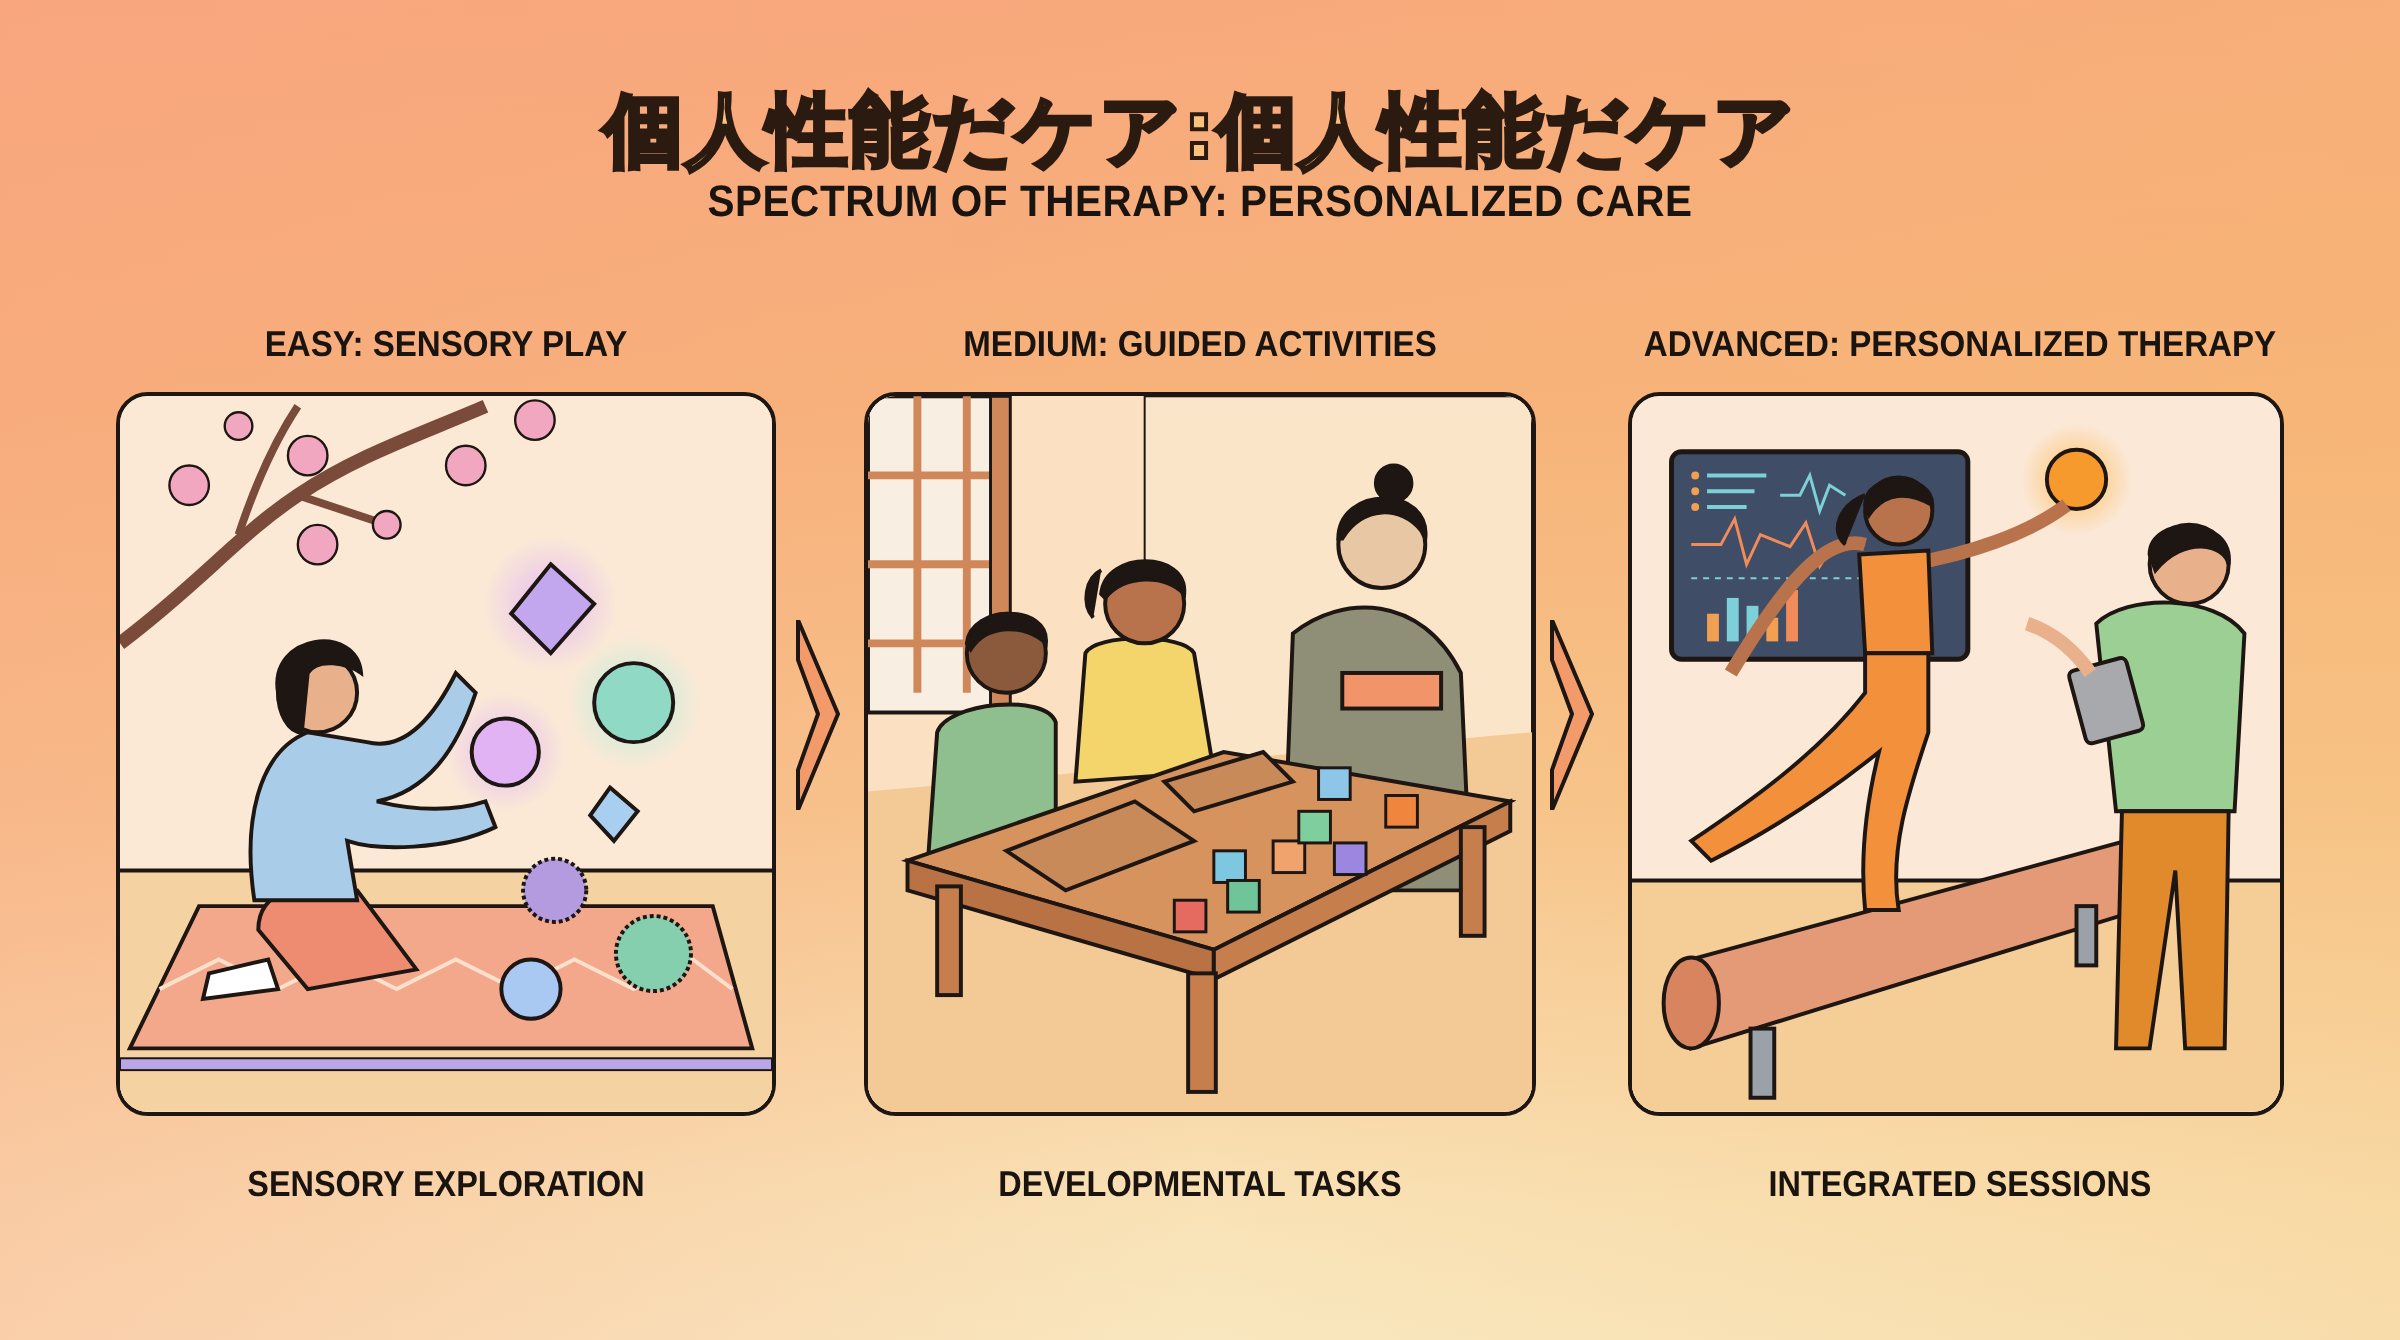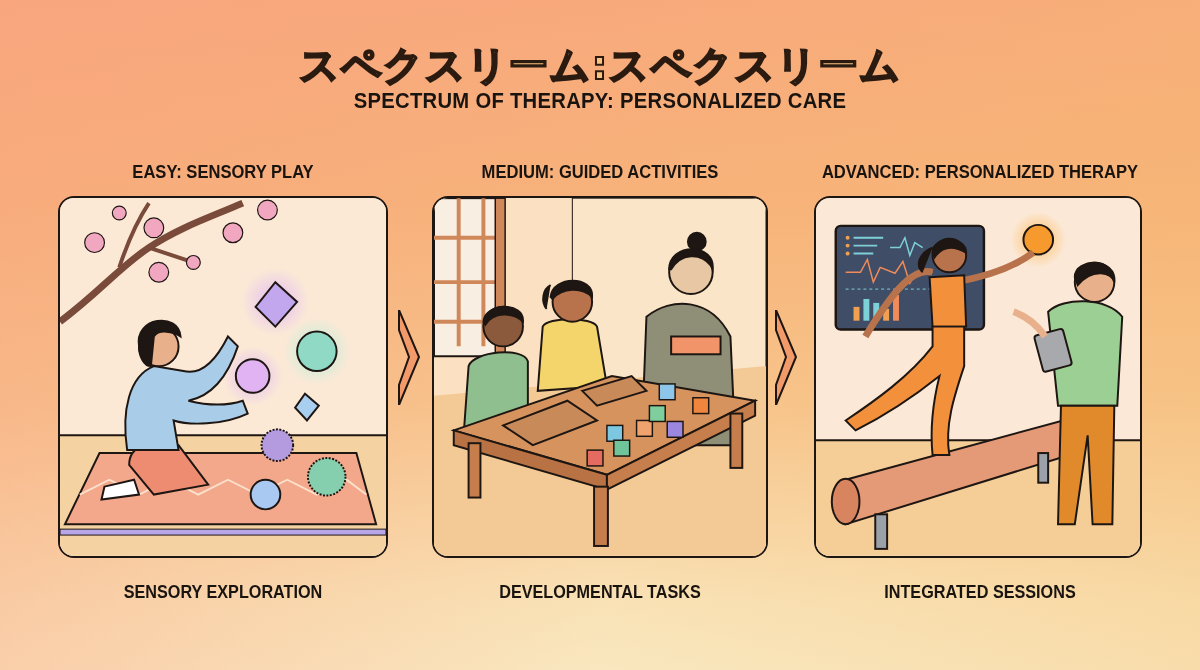--- a/index.html
+++ b/index.html
@@ -40,21 +40,21 @@
     position: absolute; top: 196px; height: 362px;
     border: 2.5px solid #1e1612; border-radius: 16px; overflow: hidden;
     background: #fbe7d4;
   }
   .panel svg { width: 100%; height: 100%; display: block; }
   .arrow { position: absolute; top: 310px; width: 28px; height: 95px; }
 </style>
 </head>
 <body>
 
-<div class="title-jp">スペクスリーム:スペクスリーム</div>
+<div class="title-jp">個人性能だケア:個人性能だケア</div>
 <div class="title-en">SPECTRUM OF THERAPY: PERSONALIZED CARE</div>
 
 <div class="stage-label" style="left:58px;width:330px;">EASY: SENSORY PLAY</div>
 <div class="stage-label" style="left:432px;width:336px;">MEDIUM: GUIDED ACTIVITIES</div>
 <div class="stage-label" style="left:800px;width:360px;">ADVANCED: PERSONALIZED THERAPY</div>
 
 <div class="panel" style="left:58px;width:330px;background:#fbe9d6;">
   <svg viewBox="0 0 330 362">
     <defs>
       <radialGradient id="glowP" cx="50%" cy="50%" r="50%">

